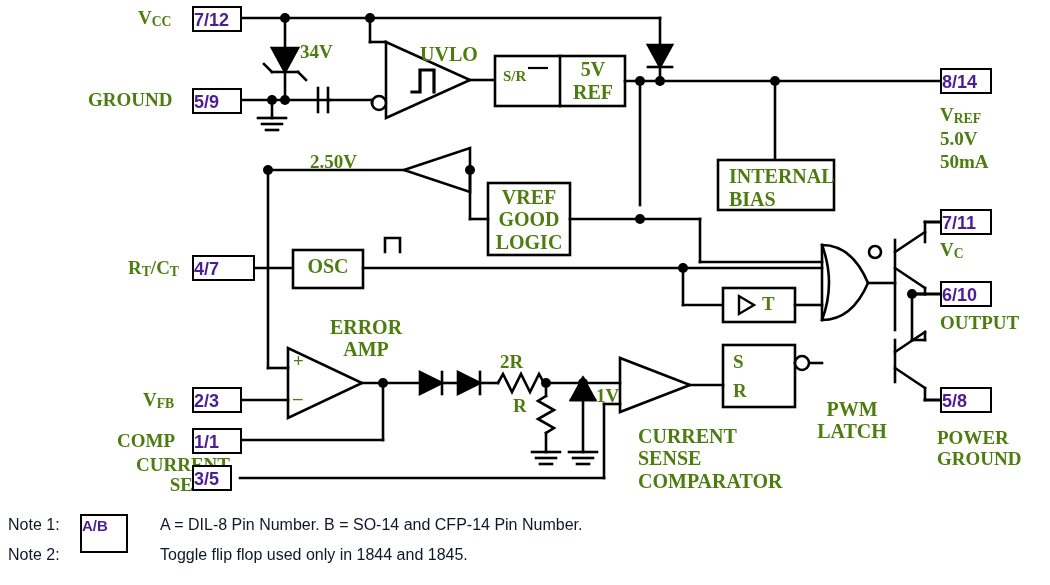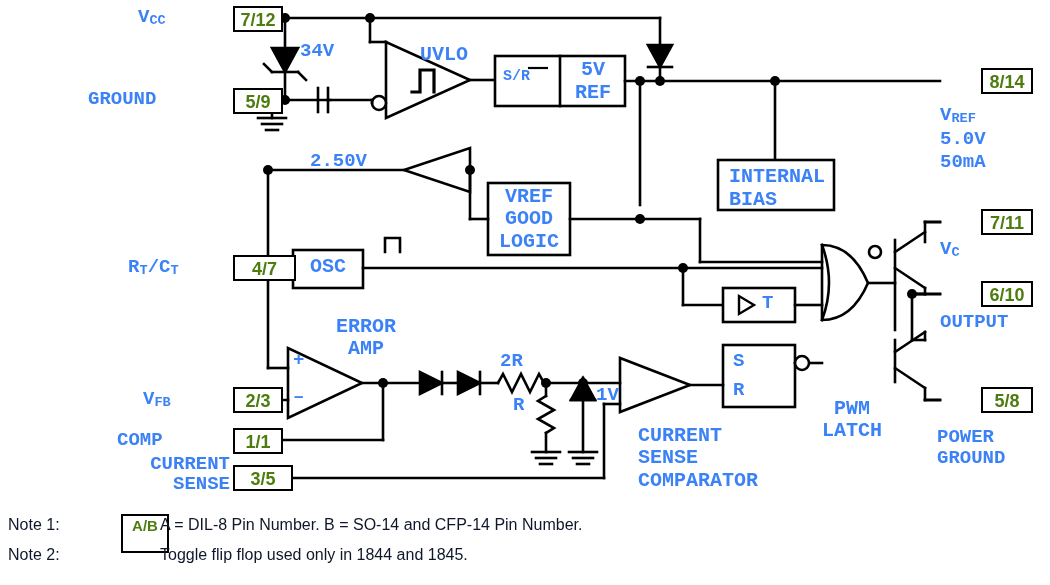--- a/index.html
+++ b/index.html
@@ -19,37 +19,36 @@
   }
   svg#diagram {
     position: absolute;
     left: 0;
     top: 0;
     width: 1050px;
     height: 585px;
   }
   .lbl {
     position: absolute;
-    font-family: Liberation Mono, monospace;
+    font-family: Liberation Serif, serif;
     font-weight: bold;
-    color: #3b82f6;
+    color: #4d7c0f;
     white-space: pre;
     line-height: 1.05;
   }
   .pin {
     position: absolute;
     border: 2px solid #000;
     background: #fff;
     font-family: "Liberation Sans", sans-serif;
     font-weight: bold;
-    color: #4d7c0f;
-    text-align: center;
+    color: #4c1d95;
+    text-align: left;
     box-sizing: border-box;
     white-space: pre;
-    margin-left: 41px;
   }
   .note {
     position: absolute;
     font-family: "Liberation Sans", sans-serif;
     font-weight: normal;
     color: #0f172a;
     white-space: pre;
   }
   .sub {
     font-size: 0.72em;
@@ -259,21 +258,21 @@
 
   <div class="pin" style="left:192px; top:6px; width:50px; height:26px; font-size:18px; line-height:24px;">7/12</div>
   <div class="pin" style="left:192px; top:88px; width:50px; height:26px; font-size:18px; line-height:24px;">5/9</div>
   <div class="pin" style="left:940px; top:68px; width:52px; height:26px; font-size:18px; line-height:24px;">8/14</div>
   <div class="pin" style="left:192px; top:255px; width:63px; height:26px; font-size:18px; line-height:24px;">4/7</div>
   <div class="pin" style="left:940px; top:209px; width:52px; height:26px; font-size:18px; line-height:24px;">7/11</div>
   <div class="pin" style="left:940px; top:281px; width:52px; height:26px; font-size:18px; line-height:24px;">6/10</div>
   <div class="pin" style="left:192px; top:387px; width:50px; height:26px; font-size:18px; line-height:24px;">2/3</div>
   <div class="pin" style="left:940px; top:387px; width:52px; height:26px; font-size:18px; line-height:24px;">5/8</div>
   <div class="pin" style="left:192px; top:428px; width:50px; height:26px; font-size:18px; line-height:24px;">1/1</div>
-  <div class="pin" style="left:192px; top:465px; width:60px; height:26px; font-size:18px; line-height:24px;">3/5</div>
+  <div class="pin" style="left:192px; top:465px; width:40px; height:26px; font-size:18px; line-height:24px;">3/5</div>
 
   <div class="lbl" style="left:420px; top:44px; font-size:20px;">UVLO</div>
   <div class="lbl" style="left:503px; top:69px; font-size:15px;"><span>S/R</span></div>
   <div class="lbl" style="left:570px; top:58px; font-size:20px; text-align:center; width:46px; line-height:1.15;">5V
 REF</div>
   <div class="lbl" style="left:722px; top:165px; font-size:20px; text-align:left; width:108px; line-height:1.15;margin-left:7px;">INTERNAL
 BIAS</div>
   <div class="lbl" style="left:488px; top:186px; font-size:20px; text-align:center; width:82px; line-height:1.12;">VREF
 GOOD
 LOGIC</div>

